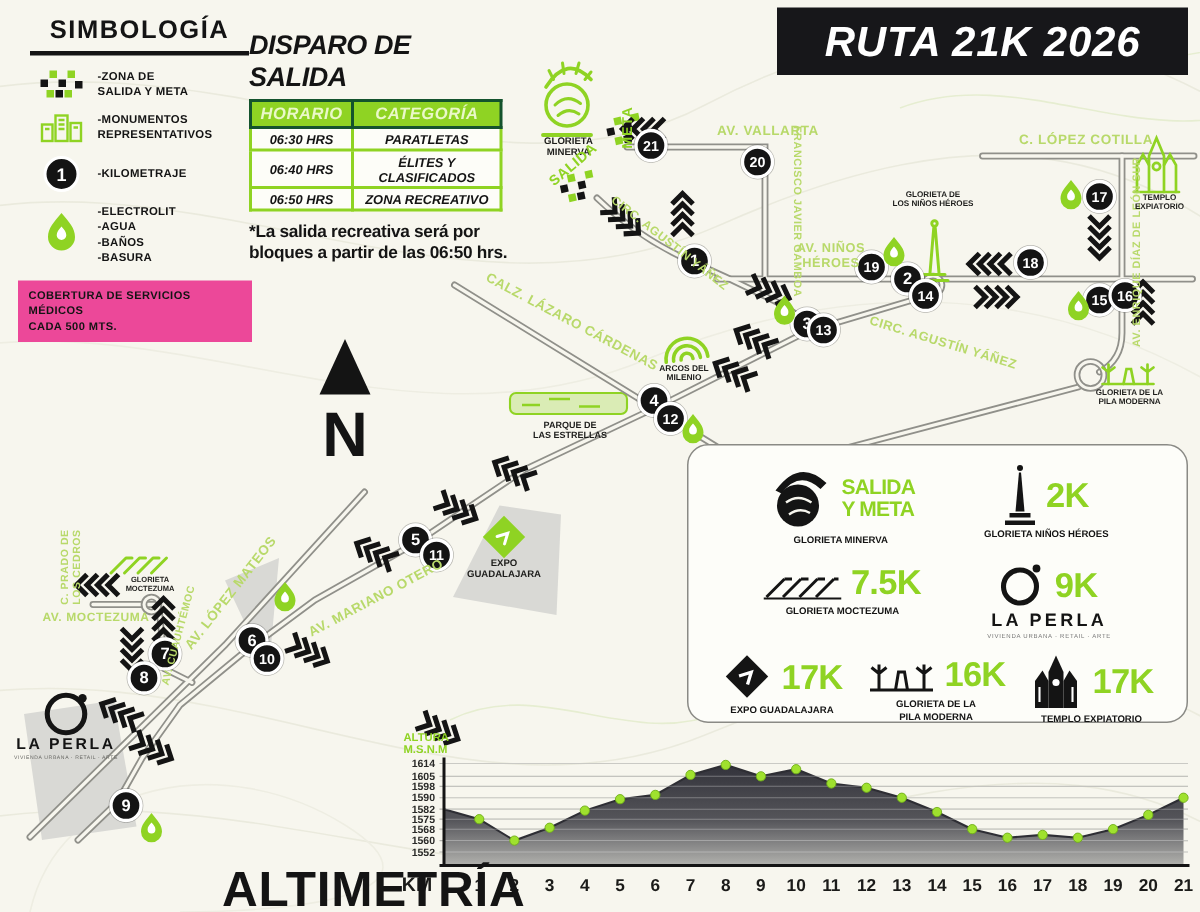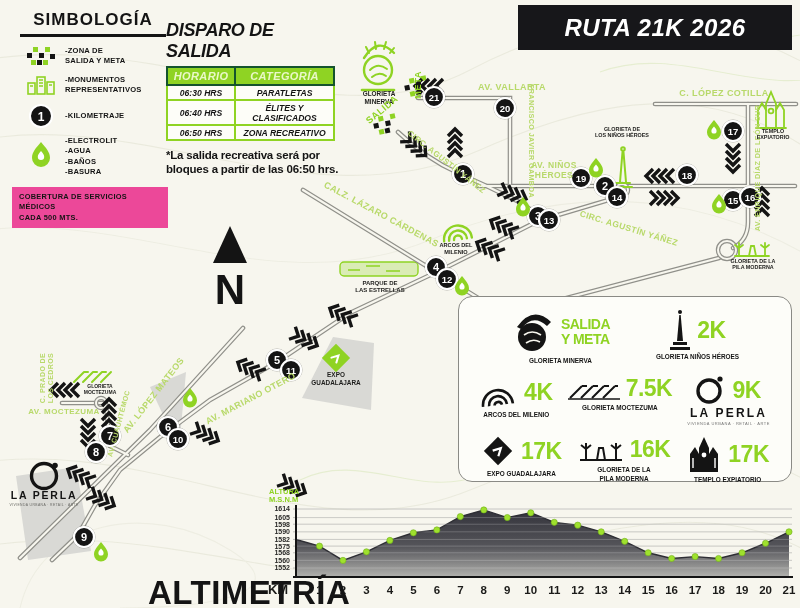--- a/index.html
+++ b/index.html
@@ -25,21 +25,21 @@
   table.times th{background:#8fd323;color:#eaf8c8;font-style:italic;font-weight:900;font-size:11px;
                  padding:2px 4px;border:2px solid #14532d;letter-spacing:.4px;}
   table.times td{background:#fdfdf8;font-weight:800;font-style:italic;font-size:8.6px;text-align:center;
                  padding:1.5px 4px;border:2px solid #8fd323;}
   td.c-hor{width:62px;} td.c-cat{width:112px;}
   .disparo-note{margin-top:7px;font-size:11.5px;font-weight:800;line-height:1.25;width:186px;letter-spacing:-.2px;}
 
   
   #badge{left:518px;top:5px;width:274px;height:45px;background:#17171a;display:flex;
          align-items:center;justify-content:center;}
-  #badge .t{color:#fff;font-size:24px;font-weight:900;font-style:italic;letter-spacing:.5px;}
+  #badge .t{color:#fff;font-size:28px;font-weight:900;font-style:italic;letter-spacing:.5px;}
 
   
   #legendbox{left:458px;top:296px;width:334px;height:186px;background:#fdfdf9;
              border:1.5px solid #8a8a85;border-radius:14px;box-sizing:border-box;padding:10px 6px 4px 6px;}
   .lg-row{display:flex;justify-content:space-evenly;align-items:flex-start;}
   .lg-row.r1{margin-top:2px;} .lg-row.r2{margin-top:10px;} .lg-row.r3{margin-top:8px;}
   .lg-item{display:flex;flex-direction:column;align-items:center;}
   .lg-top{display:flex;align-items:center;gap:6px;}
   .lg-k{color:#8fd323;font-weight:900;font-size:23px;letter-spacing:-.5px;}
   .lg-k.small{font-size:14px;line-height:1.05;white-space:pre-line;}
@@ -669,33 +669,20 @@
           </svg>
           <div class="lg-k">2K</div>
         </div>
         <div class="lg-name">GLORIETA NIÑOS HÉROES</div>
       </div>
     </div>
 
     <div class="lg-row r2">
       <div class="lg-item">
         <div class="lg-top">
-          <svg width="38" height="34" viewBox="0 0 38 34">
-            <g transform="rotate(-7 19 30)" stroke="#141414" stroke-width="2.6" fill="none">
-              <path d="M3,30 A15,15 0 0 1 33,30"></path>
-                <path d="M9,30 A9,9 0 0 1 27,30"></path>
-                <path d="M14.5,30 A3.8,3.8 0 0 1 22,30"></path>
-            </g>
-          </svg>
-          <div class="lg-k">4K</div>
-        </div>
-        <div class="lg-name">ARCOS DEL MILENIO</div>
-      </div>
-      <div class="lg-item">
-        <div class="lg-top">
           <svg width="52" height="26" viewBox="0 0 52 26">
             <g stroke="#141414" stroke-width="2" fill="none">
               <path d="M2,22 L14,10 M14,10 H19"></path>
                 <path d="M13,22 L25,10 M25,10 H30"></path>
               <path d="M24,22 L36,10 M36,10 H41"></path>
                 <path d="M35,22 L47,10 M47,10 H50"></path>
               <path d="M0,23 H52" stroke-width="1.4"></path>
             </g>
           </svg>
           <div class="lg-k">7.5K</div>

